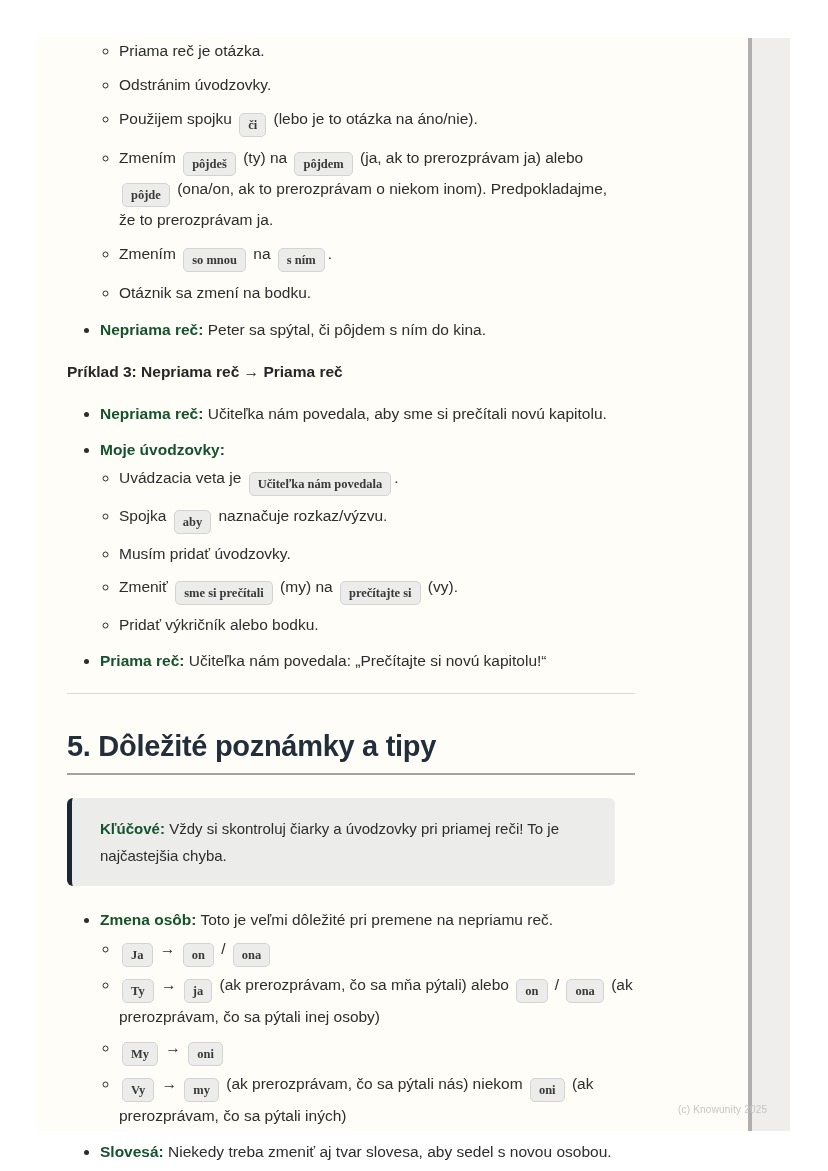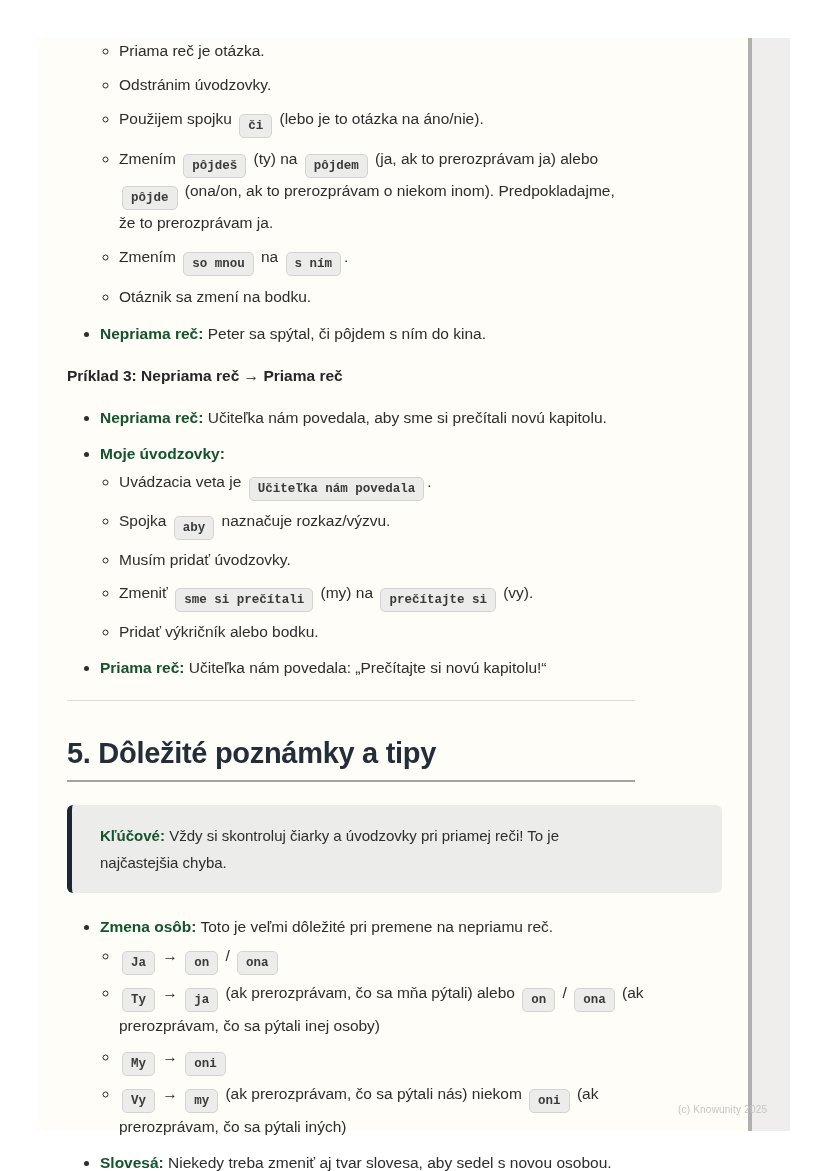--- a/index.html
+++ b/index.html
@@ -28,42 +28,42 @@
   ul.sub{list-style:circle;padding-left:19px;margin-top:2px;}
   ul.sub > li{margin:0 0 7px 0;}
   ul.sub.chips{line-height:27px;}
   ul.sub.chips > li{margin:0 0 4px 0;}
   ul.single{margin-top:11px;}
   ul.example3{margin-top:16px;}
   ul.tips{margin-top:21px;}
   .bld{font-weight:700;color:#14532d;}
   .chip{
     display:inline-block;
-    font-family:Liberation Mono, monospace;
+    font-family:Liberation Serif, serif;
     font-weight:700;font-size:12.5px;line-height:16px;
     color:#3a3a3a;background:#ececea;
     border:1px solid #d4d3d1;border-radius:5px;
     padding:3px 8px;margin:0 3px;vertical-align:-5px;white-space:nowrap;
   }
   .p-bold{font-weight:700;color:#262626;margin:16px 0 0 0;}
   hr.thin{
     border:none;border-top:1px solid #dbdbd9;
     width:568px;margin:19px 0 0 0;
   }
   h2.section{
     font-size:29px;line-height:40px;font-weight:700;
     color:#232e3b;letter-spacing:-0.3px;
     margin:32px 0 0 0;
   }
   hr.thick{
     border:none;height:2px;background:#a3a3a1;
     width:568px;margin:7px 0 0 0;
   }
   .callout{
-    margin-top:23px;width:655px;box-sizing:border-box;
+    margin-top:23px;width:548px;box-sizing:border-box;
     background:#ececea;border-left:5px solid #1e2633;
     border-radius:6px;
     padding:17px 14px 17px 28px;
     font-size:15px;line-height:27px;white-space:nowrap;
   }
   .watermark{
     position:absolute;left:678px;top:1104px;
     font-size:10px;line-height:12px;color:#c6c5c3;
     letter-spacing:0.2px;z-index:3;
   }

